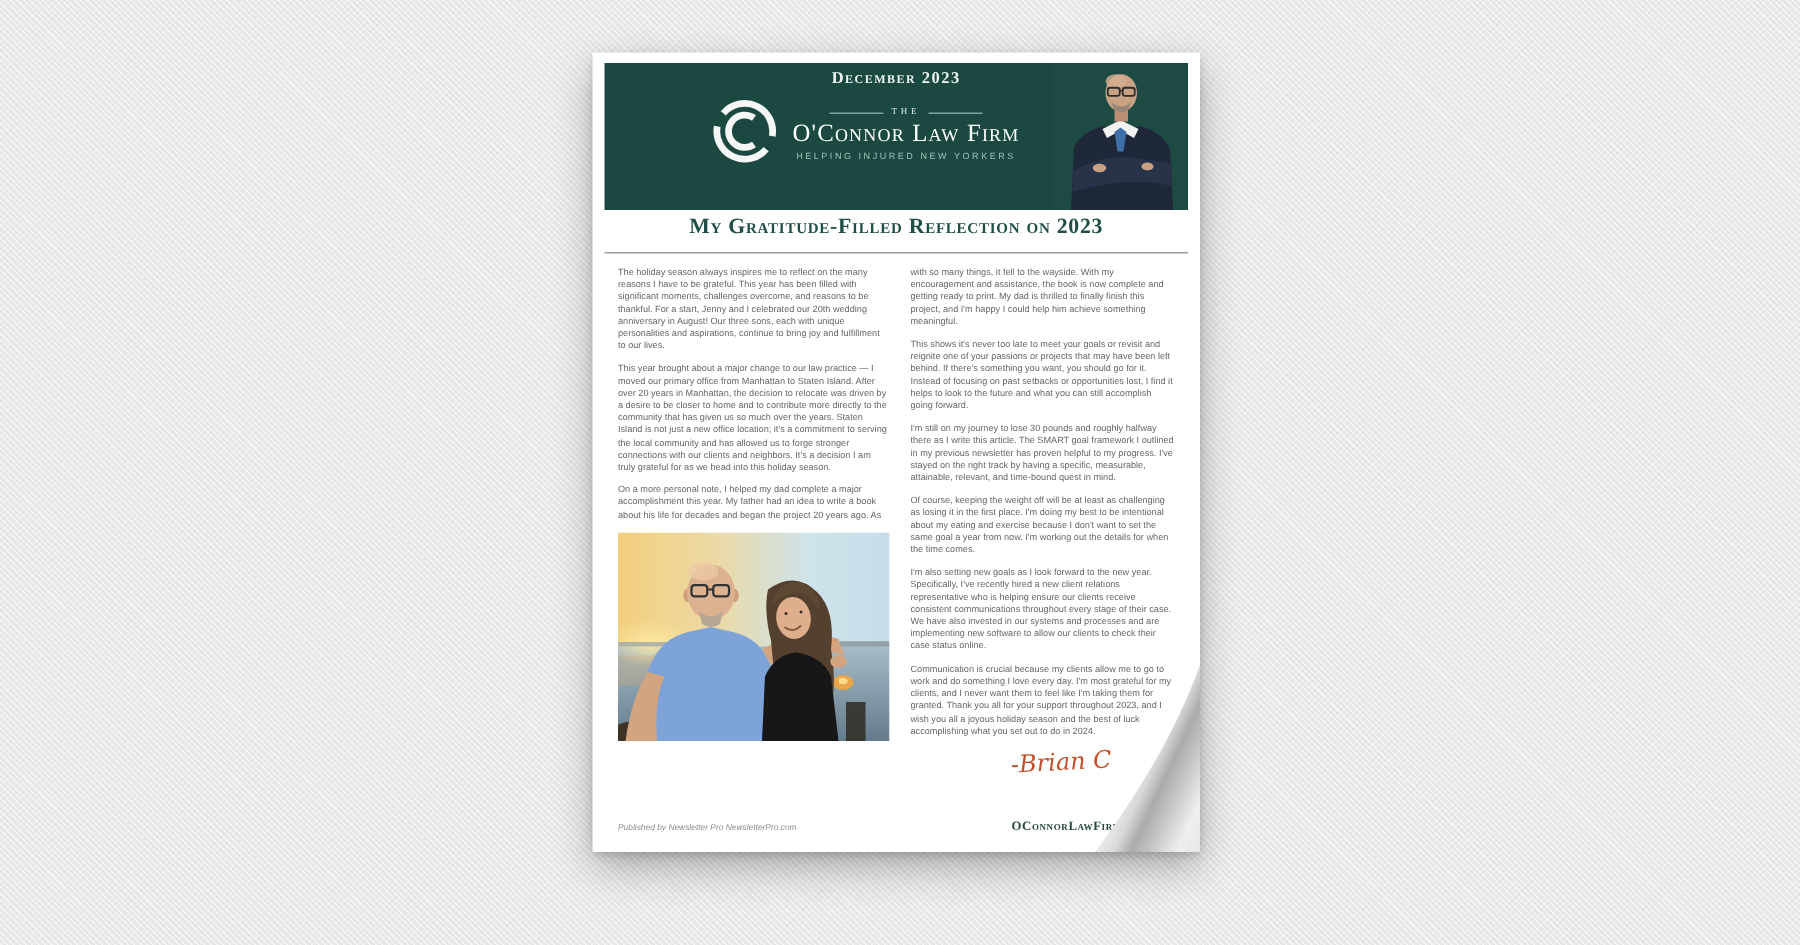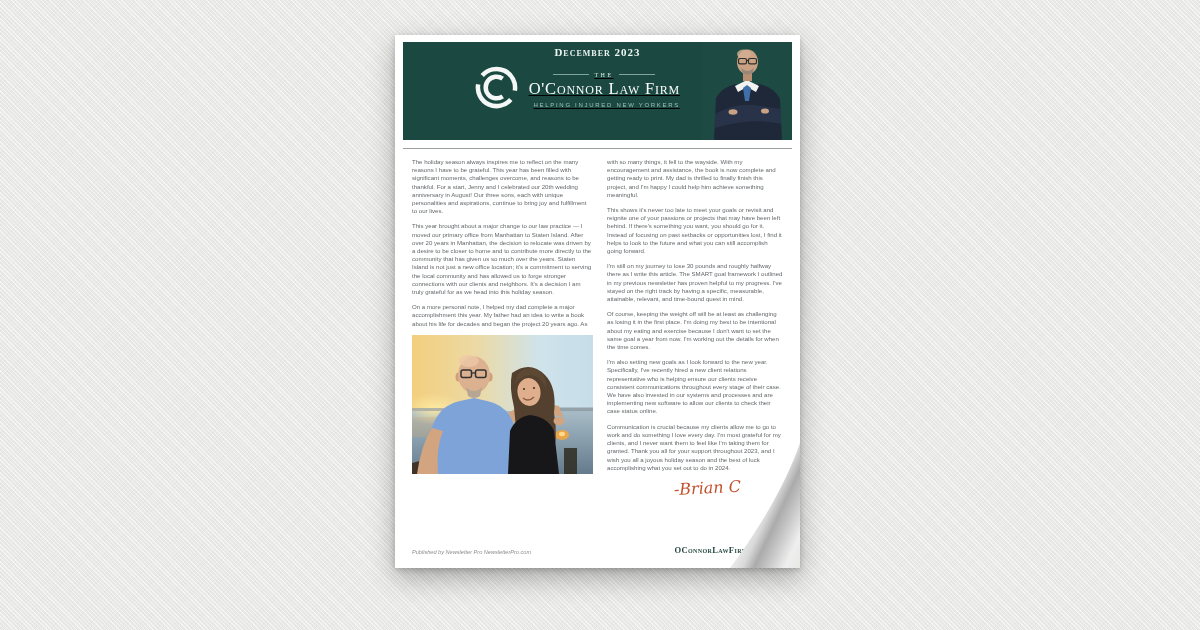--- a/index.html
+++ b/index.html
@@ -21,21 +21,21 @@
   }
 
   
   .masthead { position:relative; margin:7px 8px 0; height:98px; background:#1b4942; overflow:hidden; }
   .mh-date {
     position:absolute; top:4px; left:0; right:0; text-align:center;
     font-family:"Liberation Serif",serif; font-variant:small-caps; font-weight:bold;
     font-size:11px; letter-spacing:1px; color:#eef4f2;
   }
   .mh-brand { position:absolute; left:70px; top:22px; display:flex; align-items:center; gap:8px; }
-  .brand-text { width:152px; text-align:right;text-decoration:underline; }
+  .brand-text { width:152px; text-align:center; }
   .the-row { display:flex; align-items:center; gap:5px; justify-content:center; }
   .the-row .rule { width:36px; height:1px; background:#7fa49b; }
   .the-word { font-family:"Liberation Serif",serif; font-size:6px; letter-spacing:2.5px; text-transform:uppercase; color:#dce8e5; }
   .firm-name {
     font-family:"Liberation Serif",serif; font-variant:small-caps; font-size:16.5px;
     letter-spacing:.8px; color:#fdfefe; margin-top:1px; white-space:nowrap;
   }
   .tagline {
     font-family:"Liberation Sans",sans-serif; font-size:6px; letter-spacing:1.7px;
     text-transform:uppercase; color:#9dc0b8; margin-top:3px; white-space:nowrap;
@@ -127,20 +127,21 @@
           <ellipse cx="45.5" cy="20" rx="10.5" ry="12.5" fill="#c9a183"></ellipse>
           <ellipse cx="42" cy="12" rx="7" ry="4.5" fill="#d6b092" opacity=".8"></ellipse>
           <path d="M39 26 q6.5 6 13 0 l-1.5 5 q-5 3.5 -10 0 z" fill="#8f8175" opacity=".85"></path>
           <rect x="36.5" y="16.5" width="8" height="5.4" rx="1.6" fill="none" stroke="#2e2e2e" stroke-width="1.2"></rect>
           <rect x="46.5" y="16.5" width="8" height="5.4" rx="1.6" fill="none" stroke="#2e2e2e" stroke-width="1.2"></rect>
           <line x1="44.5" y1="18.5" x2="46.5" y2="18.5" stroke="#2e2e2e" stroke-width="1.1"></line>
         </svg>
       </span>
     </div>
 
+    <h2 class="subheadline">My Gratitude-Filled Reflection on 2023</h2>
     <hr class="rule-hr">
 
     <div class="cols">
       <div class="col">
         <div>
             <p class="body-para">The holiday season always inspires me to reflect on the many reasons I have to be grateful. This year has been filled with significant moments, challenges overcome, and reasons to be thankful. For a start, Jenny and I celebrated our 20th wedding anniversary in August! Our three sons, each with unique personalities and aspirations, continue to bring joy and fulfillment to our lives.</p>
             <p class="body-para">This year brought about a major change to our law practice — I moved our primary office from Manhattan to Staten Island. After over 20 years in Manhattan, the decision to relocate was driven by a desire to be closer to home and to contribute more directly to the community that has given us so much over the years. Staten Island is not just a new office location; it's a commitment to serving the local community and has allowed us to forge stronger connections with our clients and neighbors. It's a decision I am truly grateful for as we head into this holiday season.</p>
             <p class="body-para">On a more personal note, I helped my dad complete a major accomplishment this year. My father had an idea to write a book about his life for decades and began the project 20 years ago. As</p>
           </div>
 

